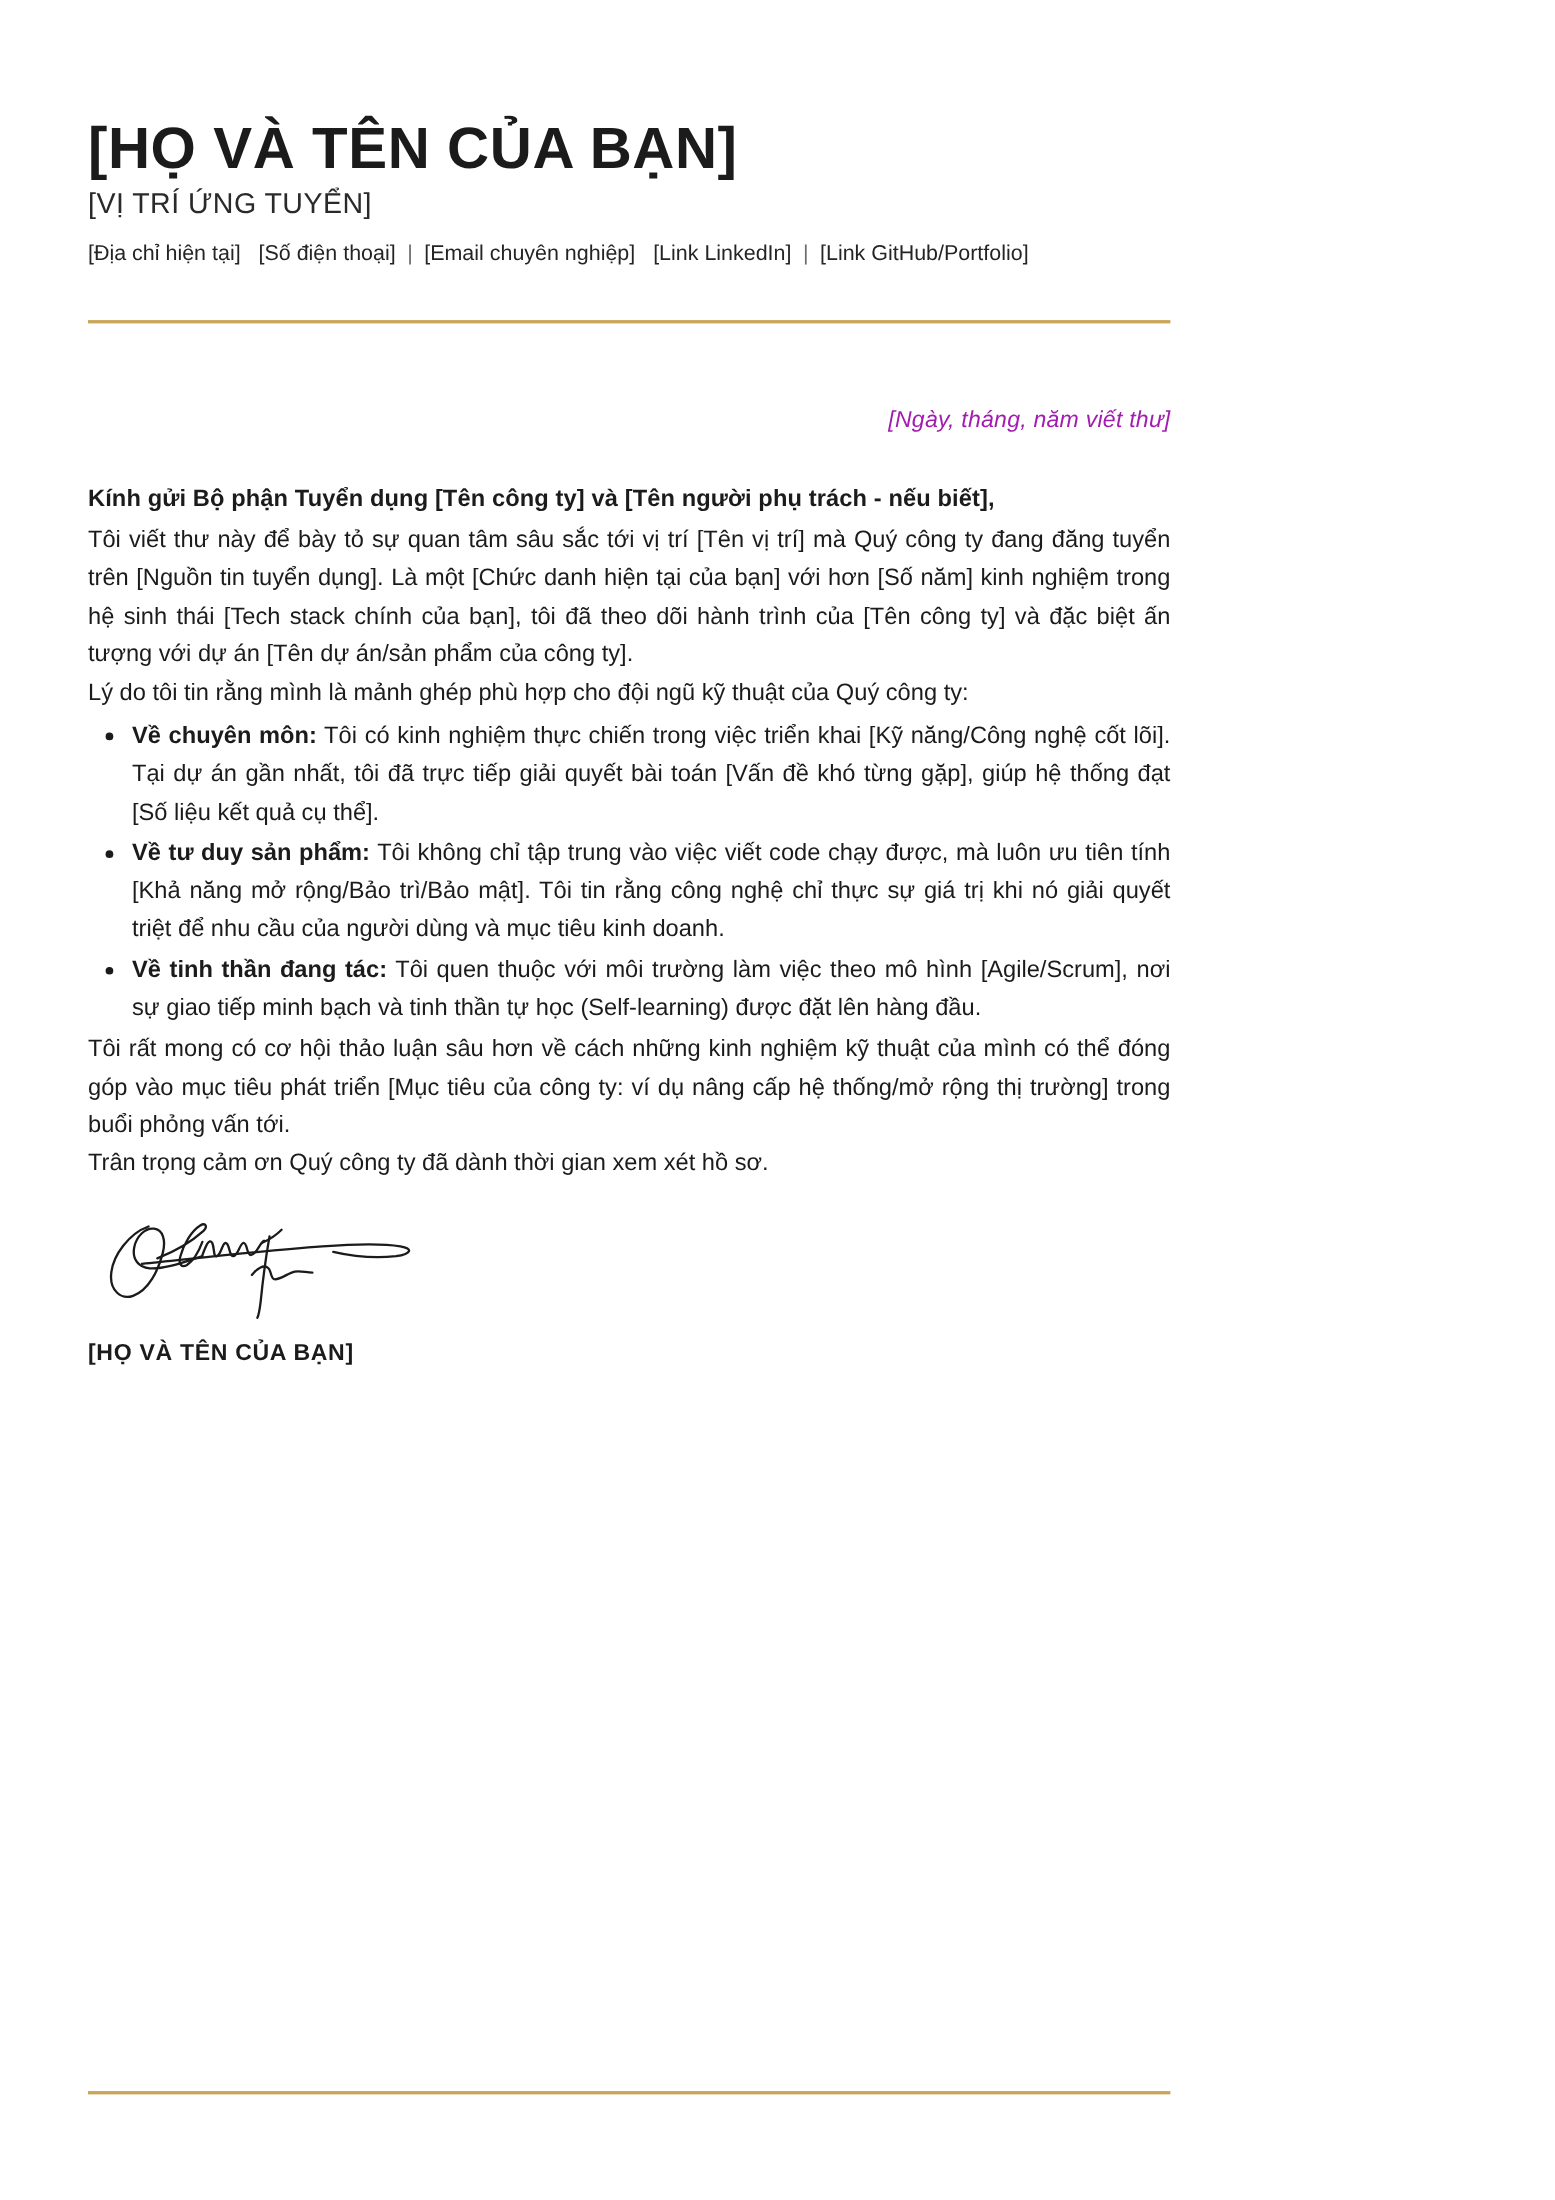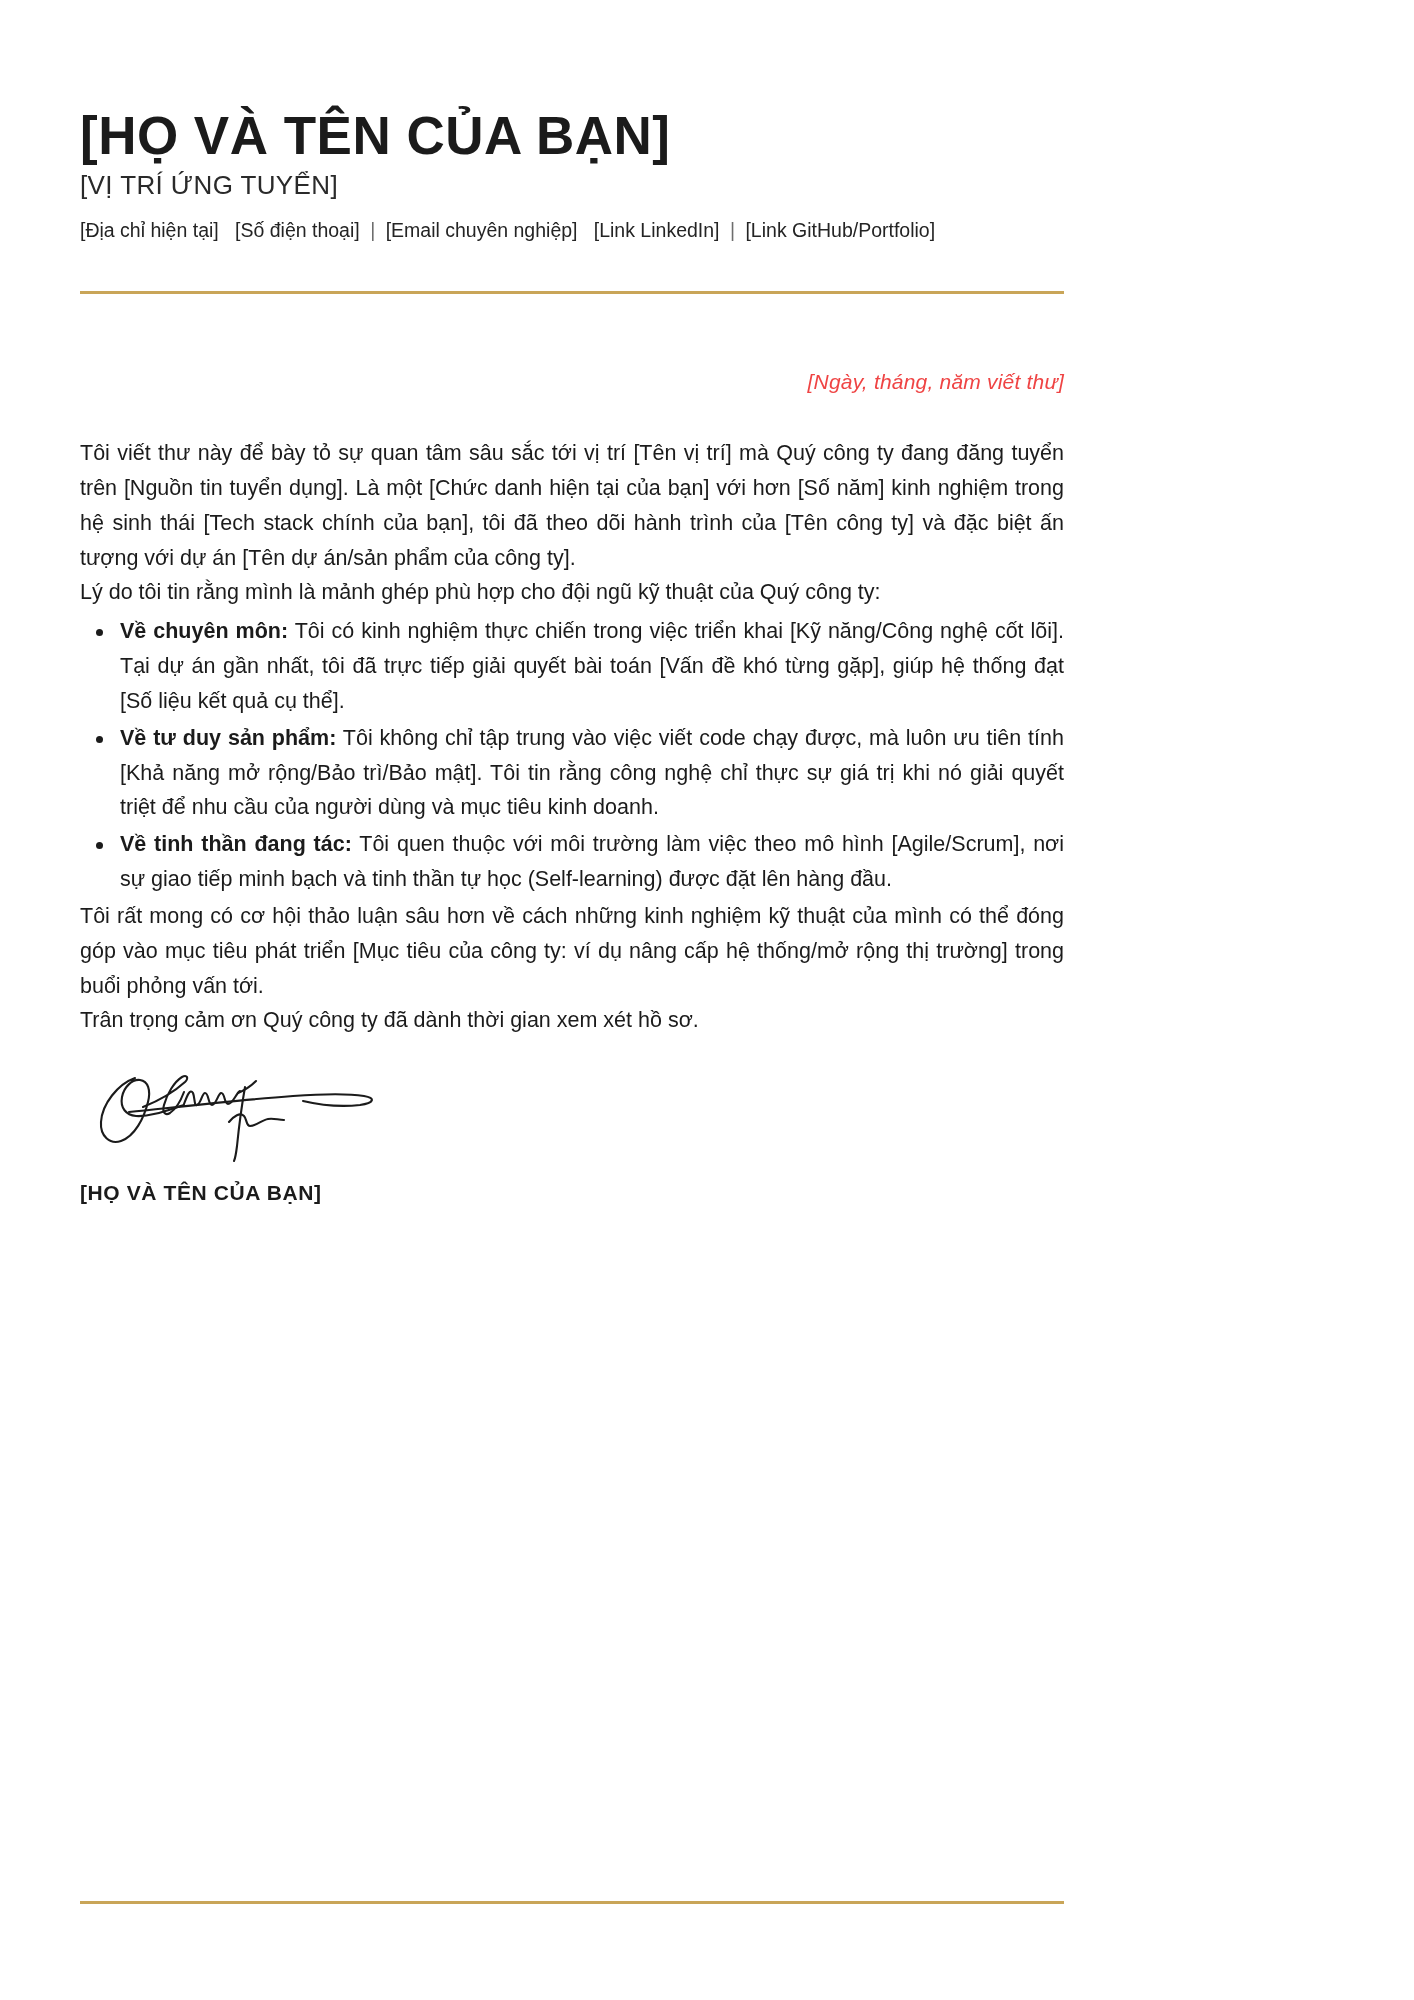--- a/index.html
+++ b/index.html
@@ -75,21 +75,21 @@
     height: 3px;
     background: #c9a558;
   }
 
   
   .date-row {
     margin-top: 76px;
     text-align: right;
     font-size: 21px;
     font-style: italic;
-    color: #ef4444;
+    color: #a21caf;
     letter-spacing: 0.2px;
   }
 
   
   .letter-body {
     margin-top: 42px;
     font-size: 21.5px;
     line-height: 1.62;
     color: #1b1b1b;
   }
@@ -173,20 +173,21 @@
       <span>[Link GitHub/Portfolio]</span>
     </p>
   </div>
 
   <div class="rule-top"></div>
 
   <div class="date-row">[Ngày, tháng, năm viết thư]</div>
 
   <div class="letter-body">
 
+    <p class="salutation">Kính gửi Bộ phận Tuyển dụng [Tên công ty] và [Tên người phụ trách - nếu biết],</p>
 
     <p class="para">Tôi viết thư này để bày tỏ sự quan tâm sâu sắc tới vị trí [Tên vị trí] mà Quý công ty đang đăng tuyển trên [Nguồn tin tuyển dụng]. Là một [Chức danh hiện tại của bạn] với hơn [Số năm] kinh nghiệm trong hệ sinh thái [Tech stack chính của bạn], tôi đã theo dõi hành trình của [Tên công ty] và đặc biệt ấn tượng với dự án [Tên dự án/sản phẩm của công ty].</p>
 
     <p class="para">Lý do tôi tin rằng mình là mảnh ghép phù hợp cho đội ngũ kỹ thuật của Quý công ty:</p>
 
     <ul class="bullets">
       <li>
         <span class="lead">Về chuyên môn:</span><span> Tôi có kinh nghiệm thực chiến trong việc triển khai [Kỹ năng/Công nghệ cốt lõi]. Tại dự án gần nhất, tôi đã trực tiếp giải quyết bài toán [Vấn đề khó từng gặp], giúp hệ thống đạt [Số liệu kết quả cụ thể].</span>
       </li>
       <li>

